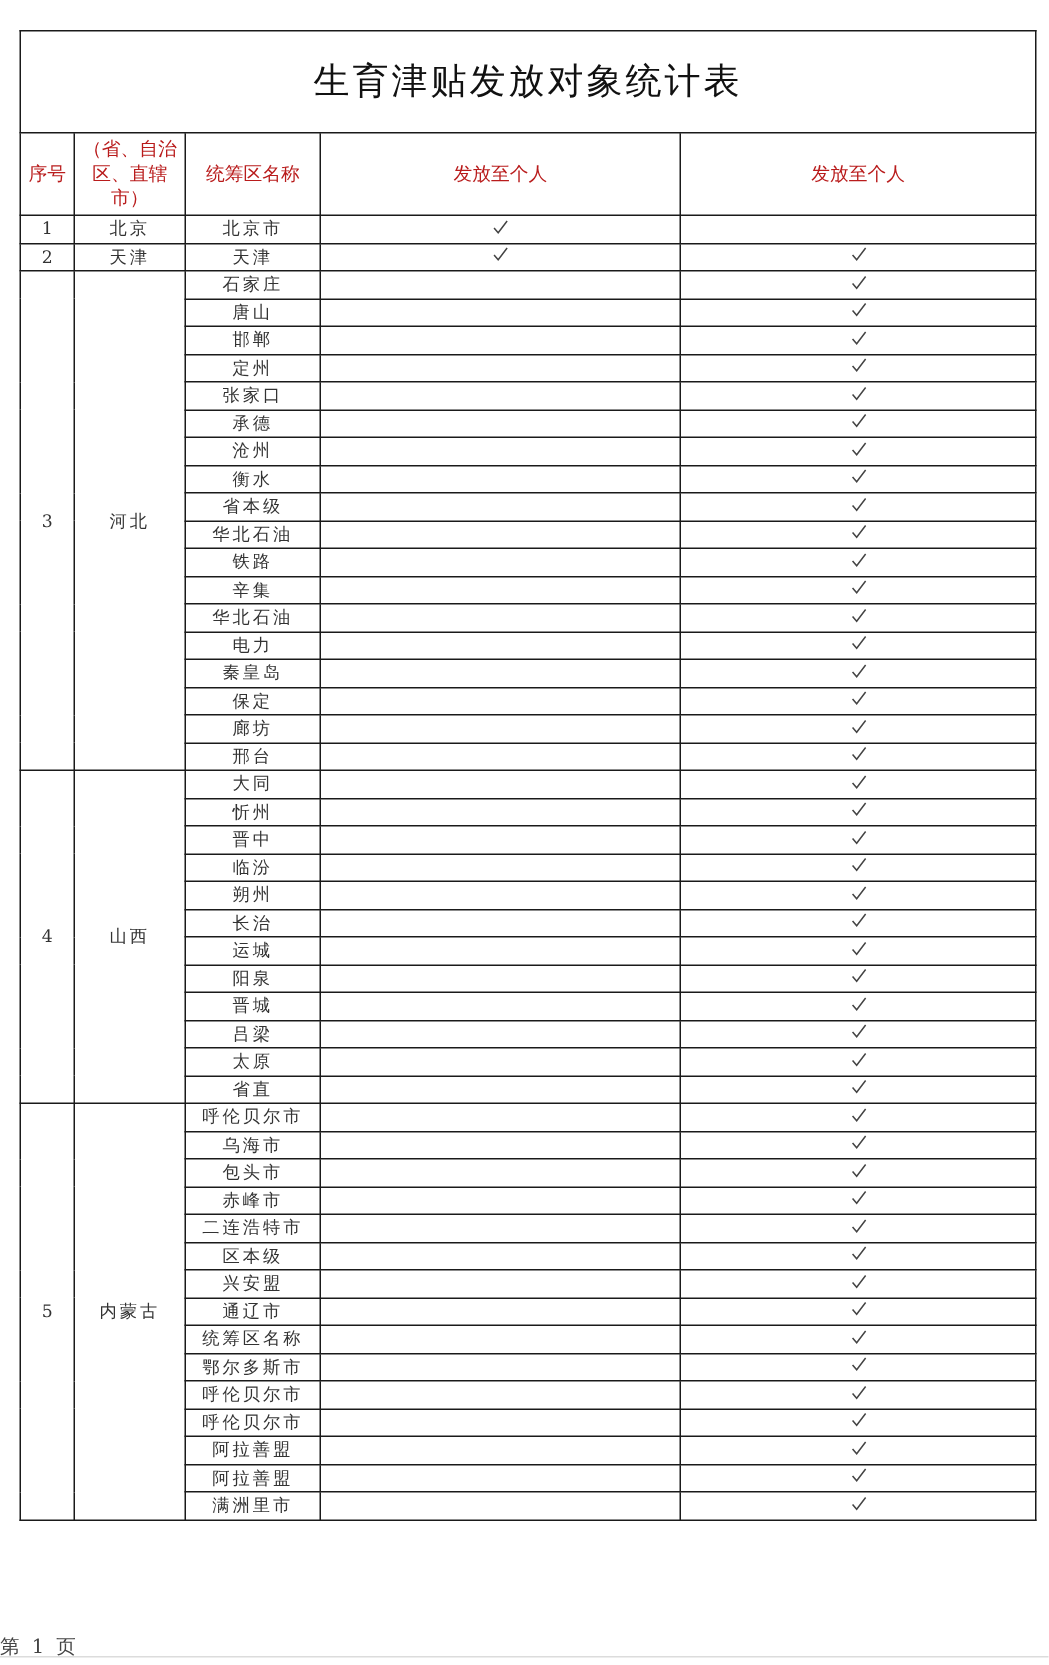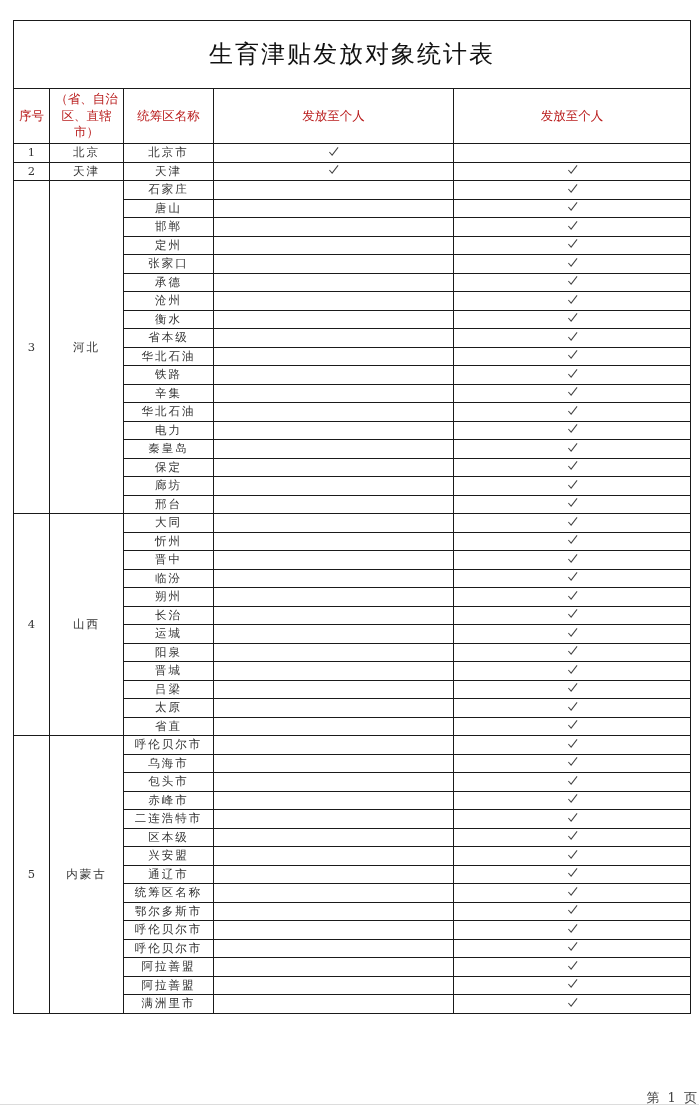--- a/index.html
+++ b/index.html
@@ -20,21 +20,21 @@
     .sheet .title-cell {
       height: 67px; font-size: 24px; letter-spacing: 2px;
       font-family: "DejaVu Sans", "Liberation Sans", sans-serif; color: #111;
     }
     .sheet .hdr td { height: 54px; font-size: 12.5px; color: #b91c1c; }
     .sheet .hdr .wrap { white-space: normal; line-height: 1.35; padding: 0 3px; }
     .sheet tr.row td { height: 17.5px; font-size: 11.5px; color: #333; }
     .sheet td.name { letter-spacing: 2px; }
     .check { display: inline-block; width: 11px; height: 11px; }
     .footer {
-      position: absolute; left: 0; top: 1089px; width: 699px; text-align: right;
+      position: absolute; left: 0; top: 1089px; width: 699px; text-align: left;
       font-size: 13px; color: #444; letter-spacing: 2px;
       font-family: "DejaVu Serif", "Liberation Serif", serif;
     }
     .page-line {
       position: absolute; left: 0; top: 1104px; width: 699px; height: 1px;
       background: #dcdcdc;
     }
   </style>
 </head>
 <body>

